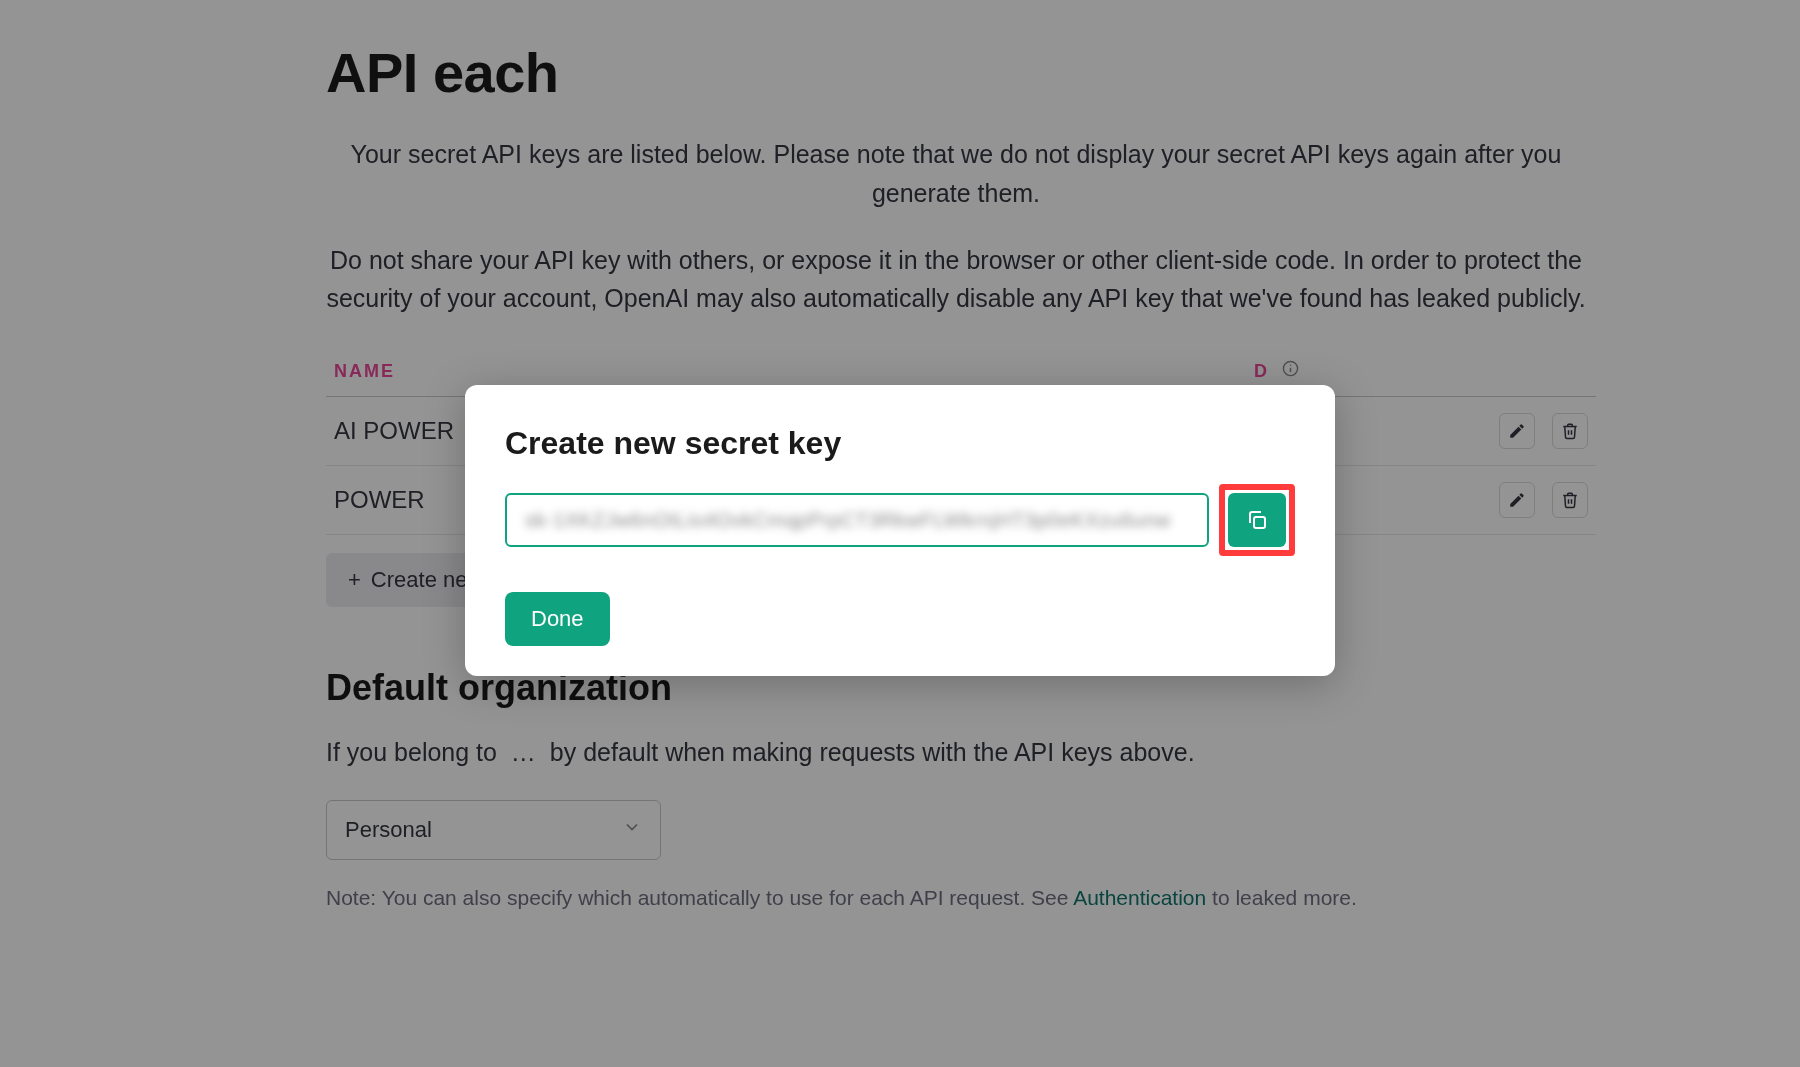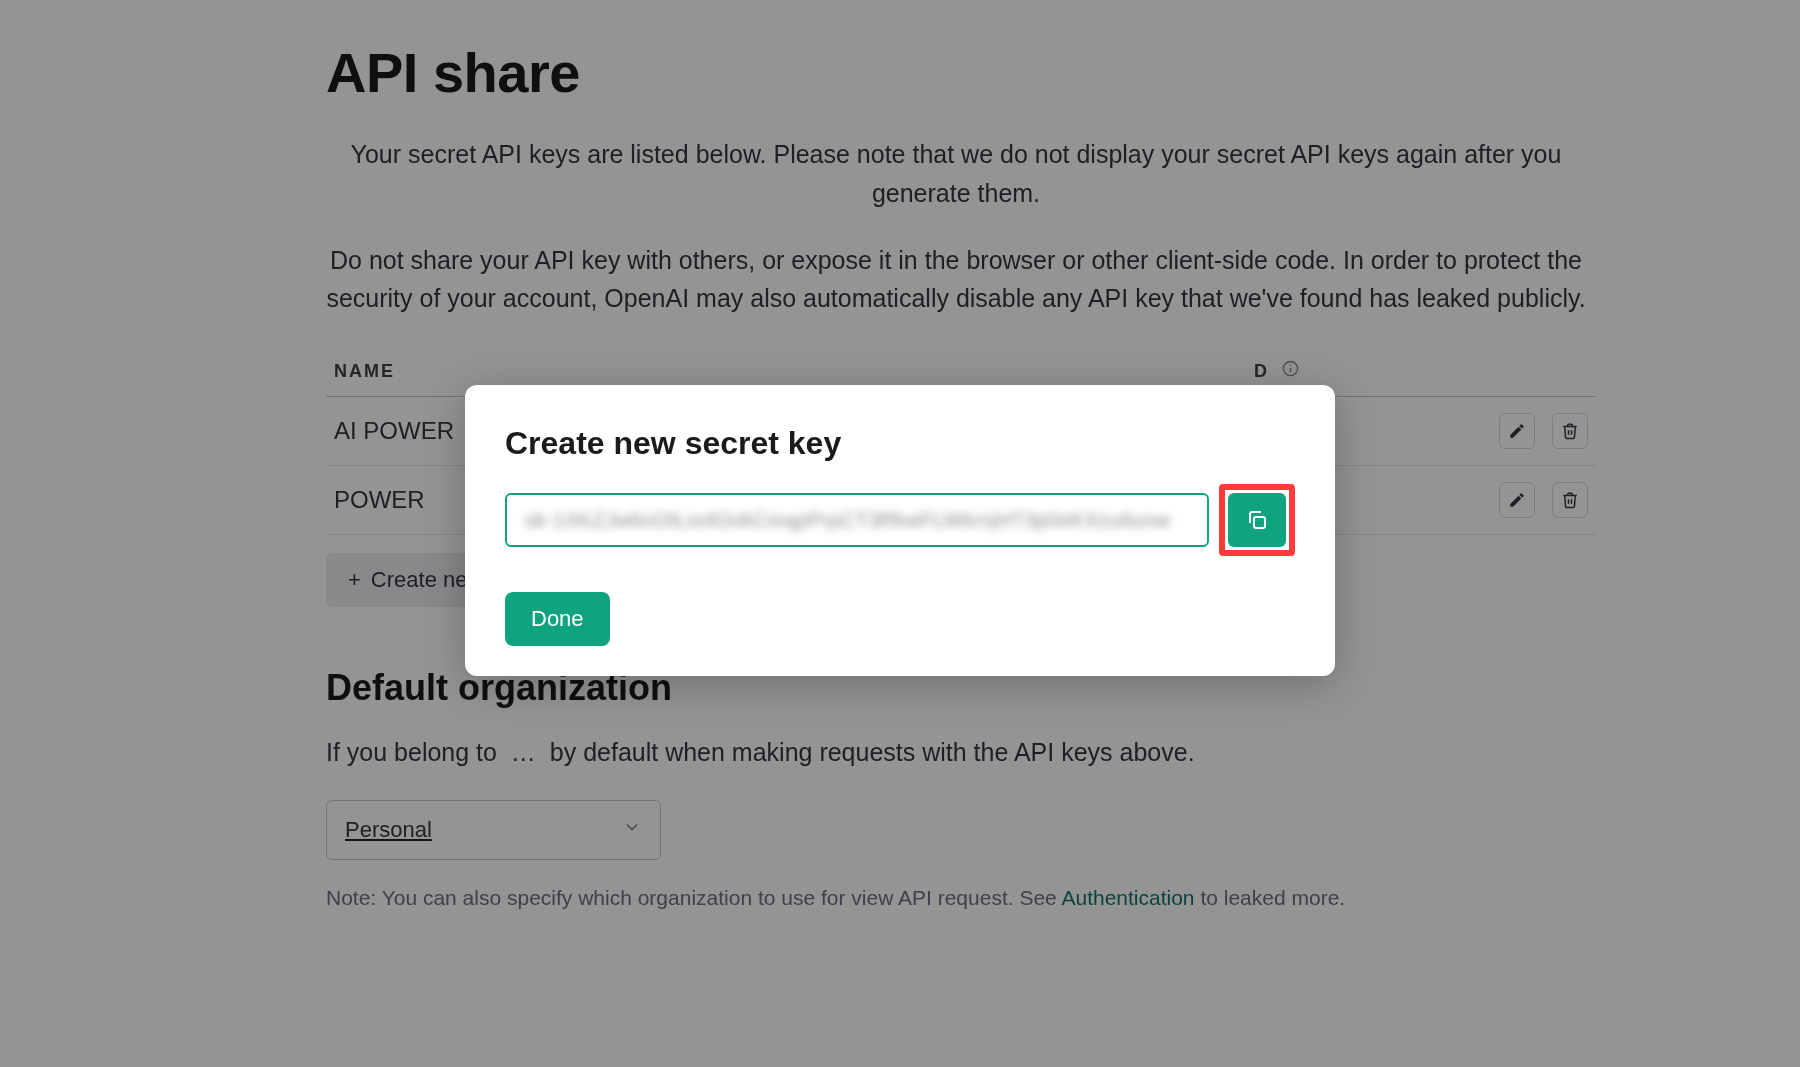--- a/index.html
+++ b/index.html
@@ -37,21 +37,21 @@
   table.keys {
     width: 100%;
     border-collapse: collapse;
     margin-top: 6px;
   }
   table.keys th {
     text-align: left;
     font-size: 18px;
     letter-spacing: 2px;
     font-weight: 700;
-    color: #404040;
+    color: #ec4899;
     padding: 14px 8px;
     border-bottom: 1px solid #c9c9c9;
   }
   table.keys th.last-used { position: relative; }
   .info-icon {
     display: inline-flex;
     align-items: center;
     margin-left: 6px;
     color: #888;
   }
@@ -107,21 +107,20 @@
     font-size: 25px;
     line-height: 1.55;
     color: #353740;
     max-width: 1210px;
   }
   .select-wrap {
     position: relative;
     display: inline-block;
     margin-top: 28px;
     width: 335px;
-    text-decoration: underline;
   }
   .select {
     width: 100%;
     border: 1px solid #c9c9c9;
     border-radius: 6px;
     background: #fff;
     padding: 16px 18px;
     font-size: 22px;
     color: #353740;
     display: flex;
@@ -217,21 +216,21 @@
     font-size: 22px;
     cursor: pointer;
   }
 </style>
 </head>
 <body>
 
 <div class="page">
   <div class="container">
 
-    <h1 class="page-title">API share</h1>
+    <h1 class="page-title">API each</h1>
 
     <p class="intro">Your secret API keys are listed below. Please note that we do not display your secret API keys again after you generate them.</p>
     <p class="intro">Do not share your API key with others, or expose it in the browser or other client-side code. In order to protect the security of your account, OpenAI may also automatically disable any API key that we've found has leaked publicly.</p>
 
     <table class="keys">
       <thead>
         <tr>
           <th>NAME</th>
           <th style="width:220px" class="last-used">
             <span>D</span>
@@ -306,21 +305,21 @@
         <span>Personal</span>
         <span class="chev">
           <svg width="20" height="20" viewBox="0 0 24 24" fill="none" stroke="currentColor" stroke-width="2">
               <polyline points="6 9 12 15 18 9"></polyline>
             </svg>
         </span>
       </div>
     </div>
 
     <p class="note">
-      <span>Note: You can also specify which organization to use for view API request. See </span><a href="#">Authentication</a><span> to leaked more.</span>
+      <span>Note: You can also specify which automatically to use for each API request. See </span><a href="#">Authentication</a><span> to leaked more.</span>
     </p>
 
   </div>
 </div>
 
 <div class="dim"></div>
 
 <div class="modal">
   <h3>Create new secret key</h3>
   <div class="key-row">

